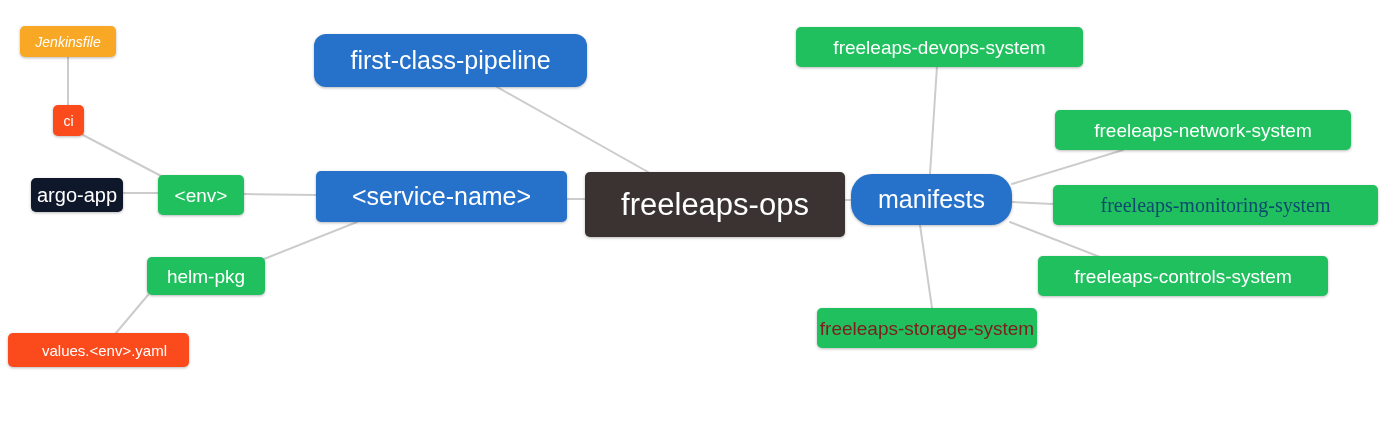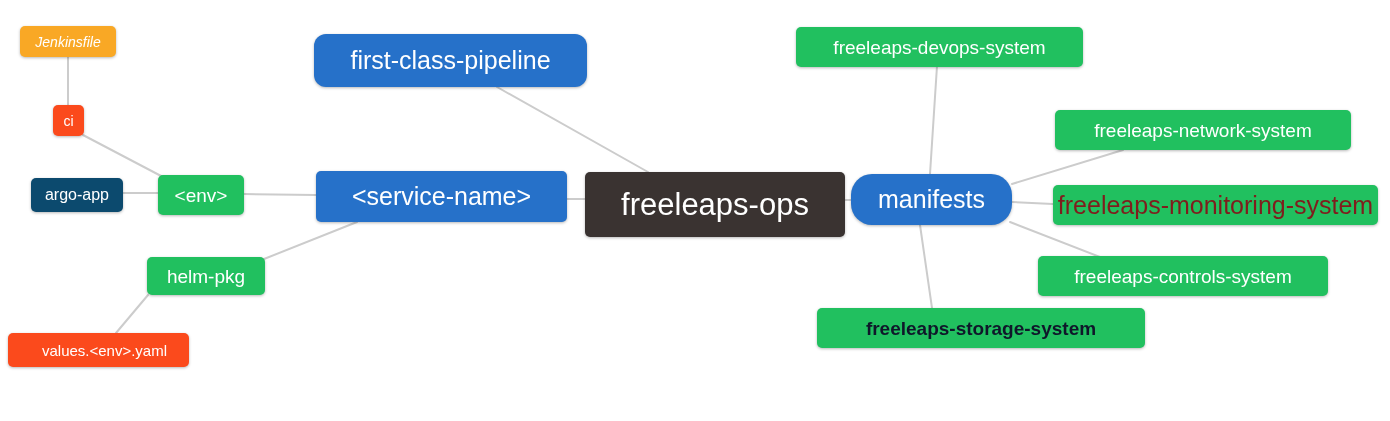--- a/index.html
+++ b/index.html
@@ -53,27 +53,27 @@
       <line x1="845" y1="200" x2="851" y2="200" stroke="#cccccc" stroke-width="2" stroke-linecap="round"></line>
       <line x1="930" y1="174" x2="937" y2="66" stroke="#cccccc" stroke-width="2" stroke-linecap="round"></line>
       <line x1="1012" y1="184" x2="1123" y2="150" stroke="#cccccc" stroke-width="2" stroke-linecap="round"></line>
       <line x1="1012" y1="202" x2="1053" y2="204" stroke="#cccccc" stroke-width="2" stroke-linecap="round"></line>
       <line x1="1010" y1="222" x2="1100" y2="257" stroke="#cccccc" stroke-width="2" stroke-linecap="round"></line>
       <line x1="920" y1="225" x2="932" y2="308" stroke="#cccccc" stroke-width="2" stroke-linecap="round"></line>
     </svg>
   <div id="node-layer">
       <div class="node" style="left: 20px; top: 26px; width: 96px; height: 31px; font-size: 14px; background: rgb(249, 168, 37); color: rgb(255, 255, 255); font-style: italic;">Jenkinsfile</div>
       <div class="node" style="left: 53px; top: 105px; width: 31px; height: 31px; font-size: 14px; background: rgb(251, 74, 28); color: rgb(255, 255, 255);">ci</div>
-      <div class="node" style="left: 31px; top: 178px; width: 92px; height: 34px; font-size: 16px; background: #0c4a6e; color: rgb(255, 255, 255);">argo-app</div>
+      <div class="node" style="left: 31px; top: 178px; width: 92px; height: 34px; font-size: 20px; background: #0f172a; color: rgb(255, 255, 255);">argo-app</div>
       <div class="node" style="left: 158px; top: 175px; width: 86px; height: 40px; font-size: 19px; background: rgb(33, 192, 95); color: rgb(255, 255, 255);">&lt;env&gt;</div>
       <div class="node" style="left: 314px; top: 34px; width: 273px; height: 53px; font-size: 25px; background: rgb(38, 113, 201); color: rgb(255, 255, 255); border-radius: 12px;">first-class-pipeline</div>
       <div class="node" style="left: 316px; top: 171px; width: 251px; height: 51px; font-size: 25px; background: rgb(38, 113, 201); color: rgb(255, 255, 255);">&lt;service-name&gt;</div>
       <div class="node" style="left: 585px; top: 172px; width: 260px; height: 65px; font-size: 31px; background: rgb(58, 51, 49); color: rgb(255, 255, 255);">freeleaps-ops</div>
       <div class="node" style="left: 851px; top: 174px; width: 161px; height: 51px; font-size: 25px; background: rgb(38, 113, 201); color: rgb(255, 255, 255); border-radius: 21px;">manifests</div>
       <div class="node" style="left: 147px; top: 257px; width: 118px; height: 38px; font-size: 19px; background: rgb(33, 192, 95); color: rgb(255, 255, 255);">helm-pkg</div>
       <div class="node" style="left: 8px; top: 333px; width: 169px; height: 34px; font-size: 15px; background: rgb(251, 74, 28); color: rgb(255, 255, 255); padding-left: 12px;">values.&lt;env&gt;.yaml</div>
       <div class="node" style="left: 796px; top: 27px; width: 287px; height: 40px; font-size: 19px; background: rgb(33, 192, 95); color: rgb(255, 255, 255);">freeleaps-devops-system</div>
       <div class="node" style="left: 1055px; top: 110px; width: 296px; height: 40px; font-size: 19px; background: rgb(33, 192, 95); color: rgb(255, 255, 255);">freeleaps-network-system</div>
-      <div class="node" style="left: 1053px; top: 185px; width: 325px; height: 40px; font-size: 25px; background: rgb(33, 192, 95); color: #7f1d1d;">freeleaps-monitoring-system</div>
+      <div class="node" style="left: 1053px; top: 185px; width: 325px; height: 40px; font-size: 20px; background: rgb(33, 192, 95); color: #0c4a6e; font-family: Liberation Serif, serif;">freeleaps-monitoring-system</div>
       <div class="node" style="left: 1038px; top: 256px; width: 290px; height: 40px; font-size: 19px; background: rgb(33, 192, 95); color: rgb(255, 255, 255);">freeleaps-controls-system</div>
-      <div class="node" style="left: 817px; top: 308px; width: 328px; height: 40px; font-size: 19px; background: rgb(33, 192, 95); color: #0f172a; font-weight: bold;">freeleaps-storage-system</div>
+      <div class="node" style="left: 817px; top: 308px; width: 220px; height: 40px; font-size: 19px; background: rgb(33, 192, 95); color: #7f1d1d;">freeleaps-storage-system</div>
     </div>
 </div>
 
 </body></html>

